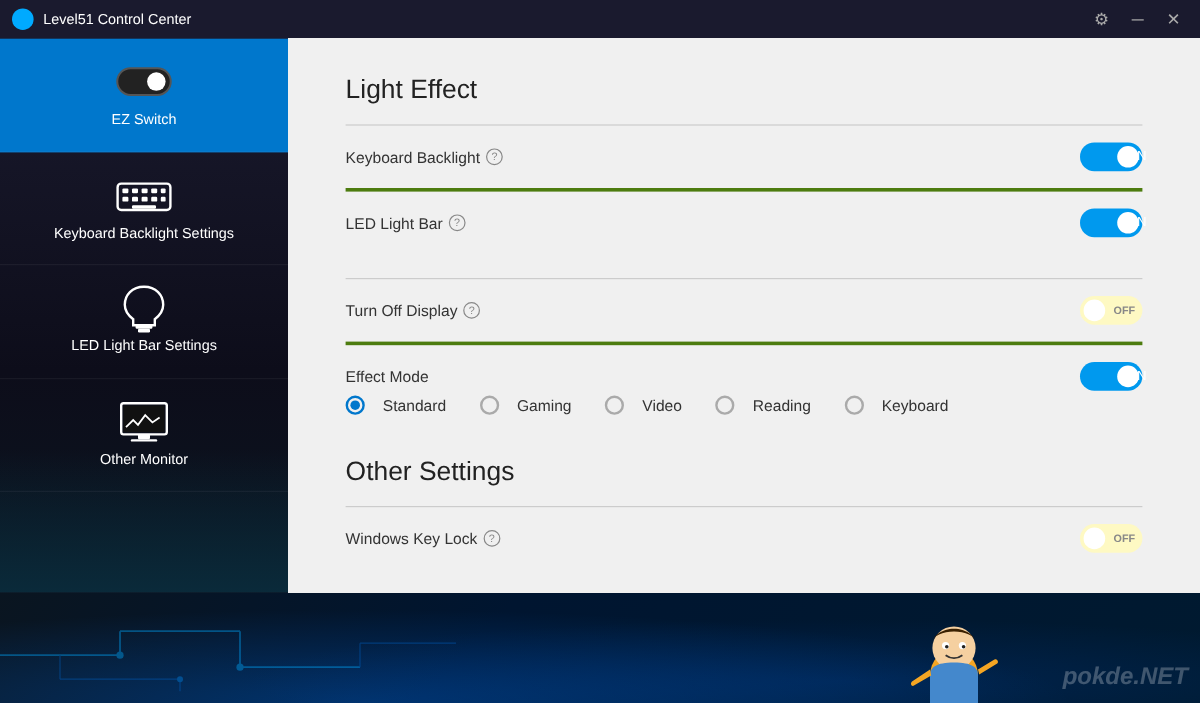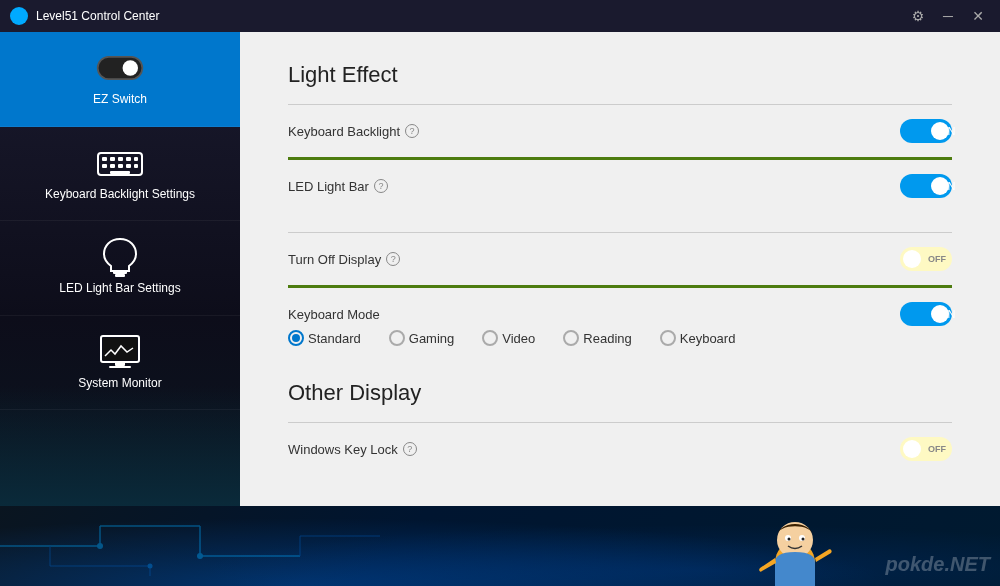--- a/index.html
+++ b/index.html
@@ -199,21 +199,21 @@
       padding: 14px 0 4px 0;
     }
     .radio-group {
       display: flex;
       gap: 28px;
       padding-bottom: 14px;
     }
     .radio-option {
       display: flex;
       align-items: center;
-      gap: 4px;
+      gap: 15px;
       cursor: pointer;
       font-size: 13px;
       color: #333;
     }
     .radio-circle {
       width: 16px; height: 16px;
       border-radius: 50%;
       border: 2px solid #aaa;
       display: flex; align-items: center; justify-content: center;
       flex-shrink: 0;
@@ -227,21 +227,21 @@
       background: #0077cc;
       border-radius: 50%;
     }
 
     .section {
       margin-bottom: 0;
     }
 
     
     .bottom-bar {
-      height: 80px;
+      height: 92px;
       background: linear-gradient(135deg, #0a1520 0%, #001530 40%, #001a30 100%);
       flex-shrink: 0;
       display: flex;
       align-items: flex-end;
       justify-content: flex-end;
       position: relative;
       overflow: hidden;
     }
     .circuit-overlay {
       position: absolute;
@@ -318,21 +318,21 @@
     <div class="sidebar-item">
       <div class="sidebar-icon">
         <svg width="46" height="40" viewBox="0 0 46 40">
           <rect x="4" y="4" width="38" height="26" rx="2" fill="none" stroke="white" stroke-width="2"></rect>
           <rect x="6" y="6" width="34" height="22" fill="#111"></rect>
           <polyline points="8,24 14,18 18,22 24,14 30,20 36,16" fill="none" stroke="white" stroke-width="1.5"></polyline>
           <rect x="18" y="30" width="10" height="4" fill="white" rx="1"></rect>
           <rect x="12" y="34" width="22" height="2" fill="white" rx="1"></rect>
         </svg>
       </div>
-      <span class="sidebar-label">System Monitor</span>
+      <span class="sidebar-label">Other Monitor</span>
     </div>
 
   </div>
 
   <div class="content">
 
     <div class="section">
       <div class="section-title">Light Effect</div>
       <hr class="section-divider">
 
@@ -372,21 +372,21 @@
         <div class="toggle">
           <div class="toggle-track off">
             <span class="toggle-label-off">OFF</span>
           </div>
         </div>
       </div>
 
       <div>
         <div class="display-mode-row">
           <div class="setting-label">
-            <span>Keyboard Mode</span>
+            <span>Effect Mode</span>
           </div>
           <div class="toggle">
             <div class="toggle-track on">
               <span class="toggle-label-on">ON</span>
             </div>
           </div>
         </div>
         <div class="radio-group">
           <label class="radio-option">
             <div class="radio-circle selected"></div>
@@ -406,21 +406,21 @@
           </label>
           <label class="radio-option">
             <div class="radio-circle"></div>
             <span>Keyboard</span>
           </label>
         </div>
       </div>
     </div>
 
     <div class="section" style="margin-top:20px;">
-      <div class="section-title">Other Display</div>
+      <div class="section-title">Other Settings</div>
       <hr class="section-divider">
 
       <div class="setting-row">
         <div class="setting-label">
           <span>Windows Key Lock</span>
           <span class="info-icon">?</span>
         </div>
         <div class="toggle">
           <div class="toggle-track off">
             <span class="toggle-label-off">OFF</span>

